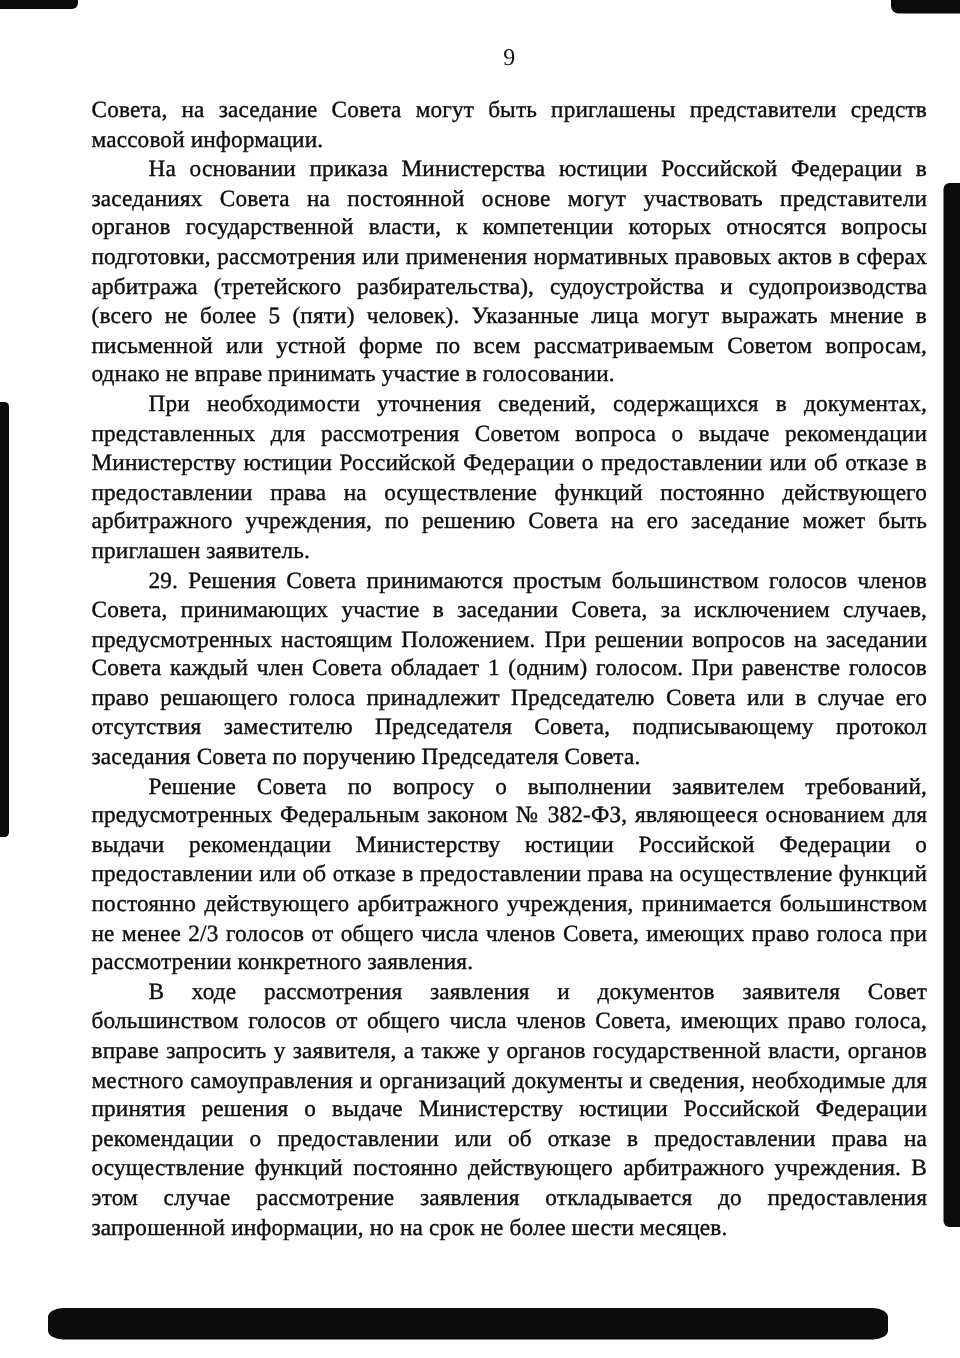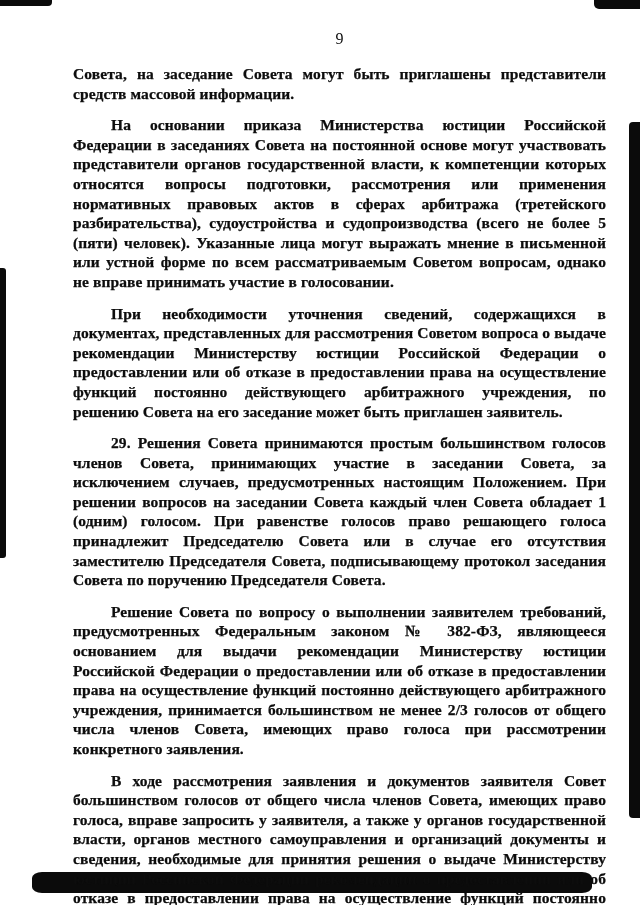--- a/index.html
+++ b/index.html
@@ -22,26 +22,25 @@
     left: 61px;
     width: 557px;
   }
   .page-number {
     text-align: center;
     font-size: 16px;
     margin: 0 0 16px 0;
     font-weight: normal;
   }
   .para {
-    margin: 12px;
+    margin: 0;
     text-align: justify;
     font-size: 15.5px;
     line-height: 19.6px;
     letter-spacing: 0.1px;
-    font-weight: bold;
     -webkit-text-stroke: 0.25px currentColor;
   }
   .para.indent {
     text-indent: 38px;
   }
   
   .artifact {
     position: absolute;
     background: #0b0b0b;
   }

